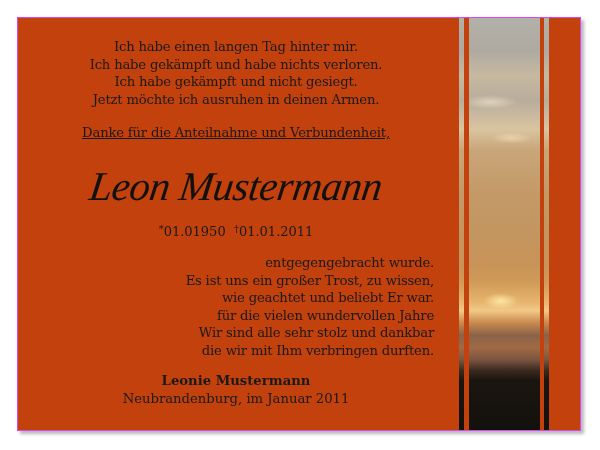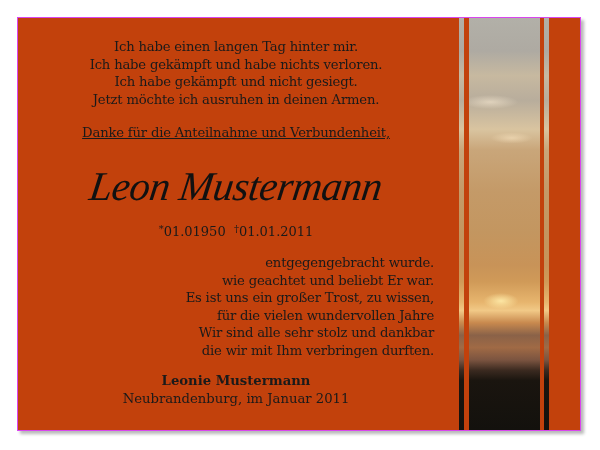--- a/index.html
+++ b/index.html
@@ -144,22 +144,22 @@
     <div class="verse verse-2">
       <div>Danke für die Anteilnahme und Verbundenheit,</div>
     </div>
 
     <div class="name">Leon Mustermann</div>
 
     <div class="dates"><span class="mark">*</span><span>01.01950</span>  <span class="mark">†</span><span>01.01.2011</span></div>
 
     <div class="verse verse-3">
       <div>entgegengebracht wurde.</div>
+      <div>Es ist uns ein großer Trost, zu wissen,</div>
       <div>wie geachtet und beliebt Er war.</div>
-      <div>Es ist uns ein großer Trost, zu wissen,</div>
       <div>für die vielen wundervollen Jahre</div>
       <div>Wir sind alle sehr stolz und dankbar</div>
       <div>die wir mit Ihm verbringen durften.</div>
     </div>
 
     <div class="signature">
       <div class="signer">Leonie Mustermann</div>
       <div>Neubrandenburg, im Januar 2011</div>
     </div>
   </div>

